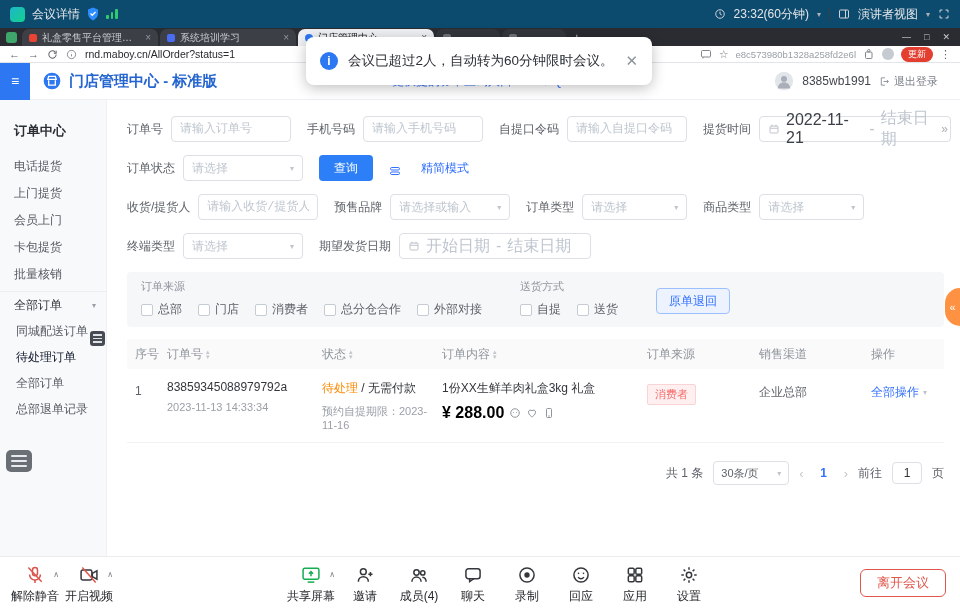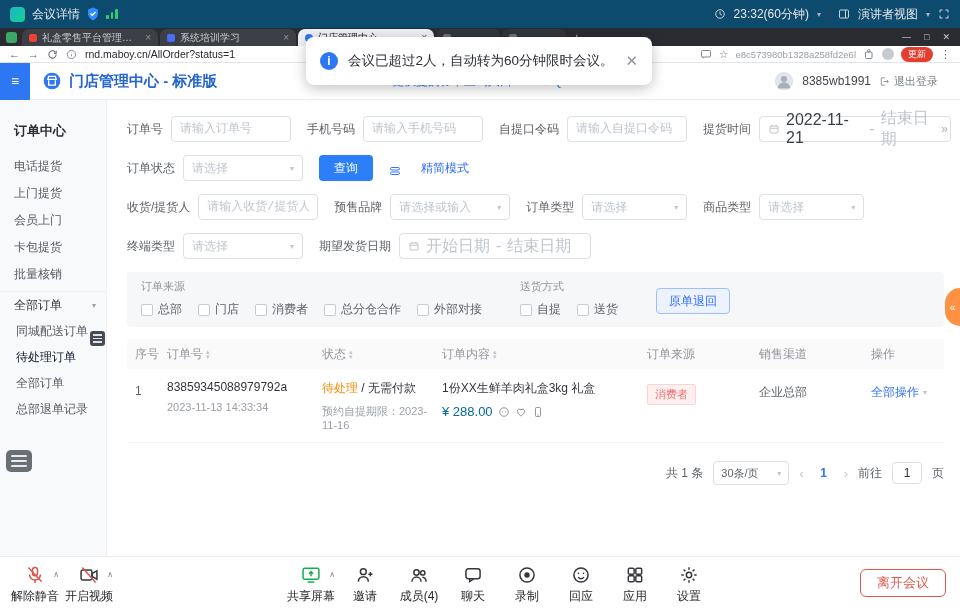--- a/index.html
+++ b/index.html
@@ -89,21 +89,21 @@
   .thead{background:#fafafa;height:30px;font-size:12px;color:#8f949c}
   .th{display:flex;align-items:center;gap:3px}
   .th:first-child{padding-left:8px}
   .sort{display:inline-flex;flex-direction:column;line-height:5px;font-size:7px;color:#c3c7cd}
   .trow{border-bottom:1px solid #f1f2f4;padding:11px 0;align-items:flex-start}
   .cell-idx{font-size:12px;color:#5d6269;padding-left:8px;padding-top:4px}
   .l1{font-size:12px;color:#32363c}
   .l2{font-size:11px;color:#9ba0a8;margin-top:7px}
   .status{color:#ff8a00}
   .price-line{display:flex;align-items:center;gap:5px;margin-top:7px}
-  .price{font-size:13px;font-weight:normal;color:#0369a1}
+  .price{font-size:16px;font-weight:bold;color:#000000}
   .badge{display:inline-block;padding:2px 7px;font-size:11px;color:#f56c6c;background:#fef0f0;border:1px solid #fad4d4;border-radius:2px;margin-top:4px}
   .channel{font-size:12px;color:#5d6269;padding-top:4px}
   .action{font-size:12px;color:#3370ff;display:flex;gap:4px;align-items:center;padding-top:4px}
 
   .pager{display:flex;align-items:center;justify-content:flex-end;gap:10px;margin-top:18px;font-size:12px;color:#5d6269}
   .psize{width:76px;height:24px;border:1px solid #dcdfe6;border-radius:4px;display:flex;align-items:center;justify-content:space-between;padding:0 7px;font-size:11px;color:#5d6269;background:#fff}
   .pnav{color:#c3c7cd;font-size:13px}
   .pcur{color:#3370ff;font-weight:bold;width:20px;text-align:center}
   .goto-input{width:30px;height:22px;border:1px solid #dcdfe6;border-radius:4px;text-align:center;font-size:12px;color:#333;outline:none;font-family:inherit}
 

